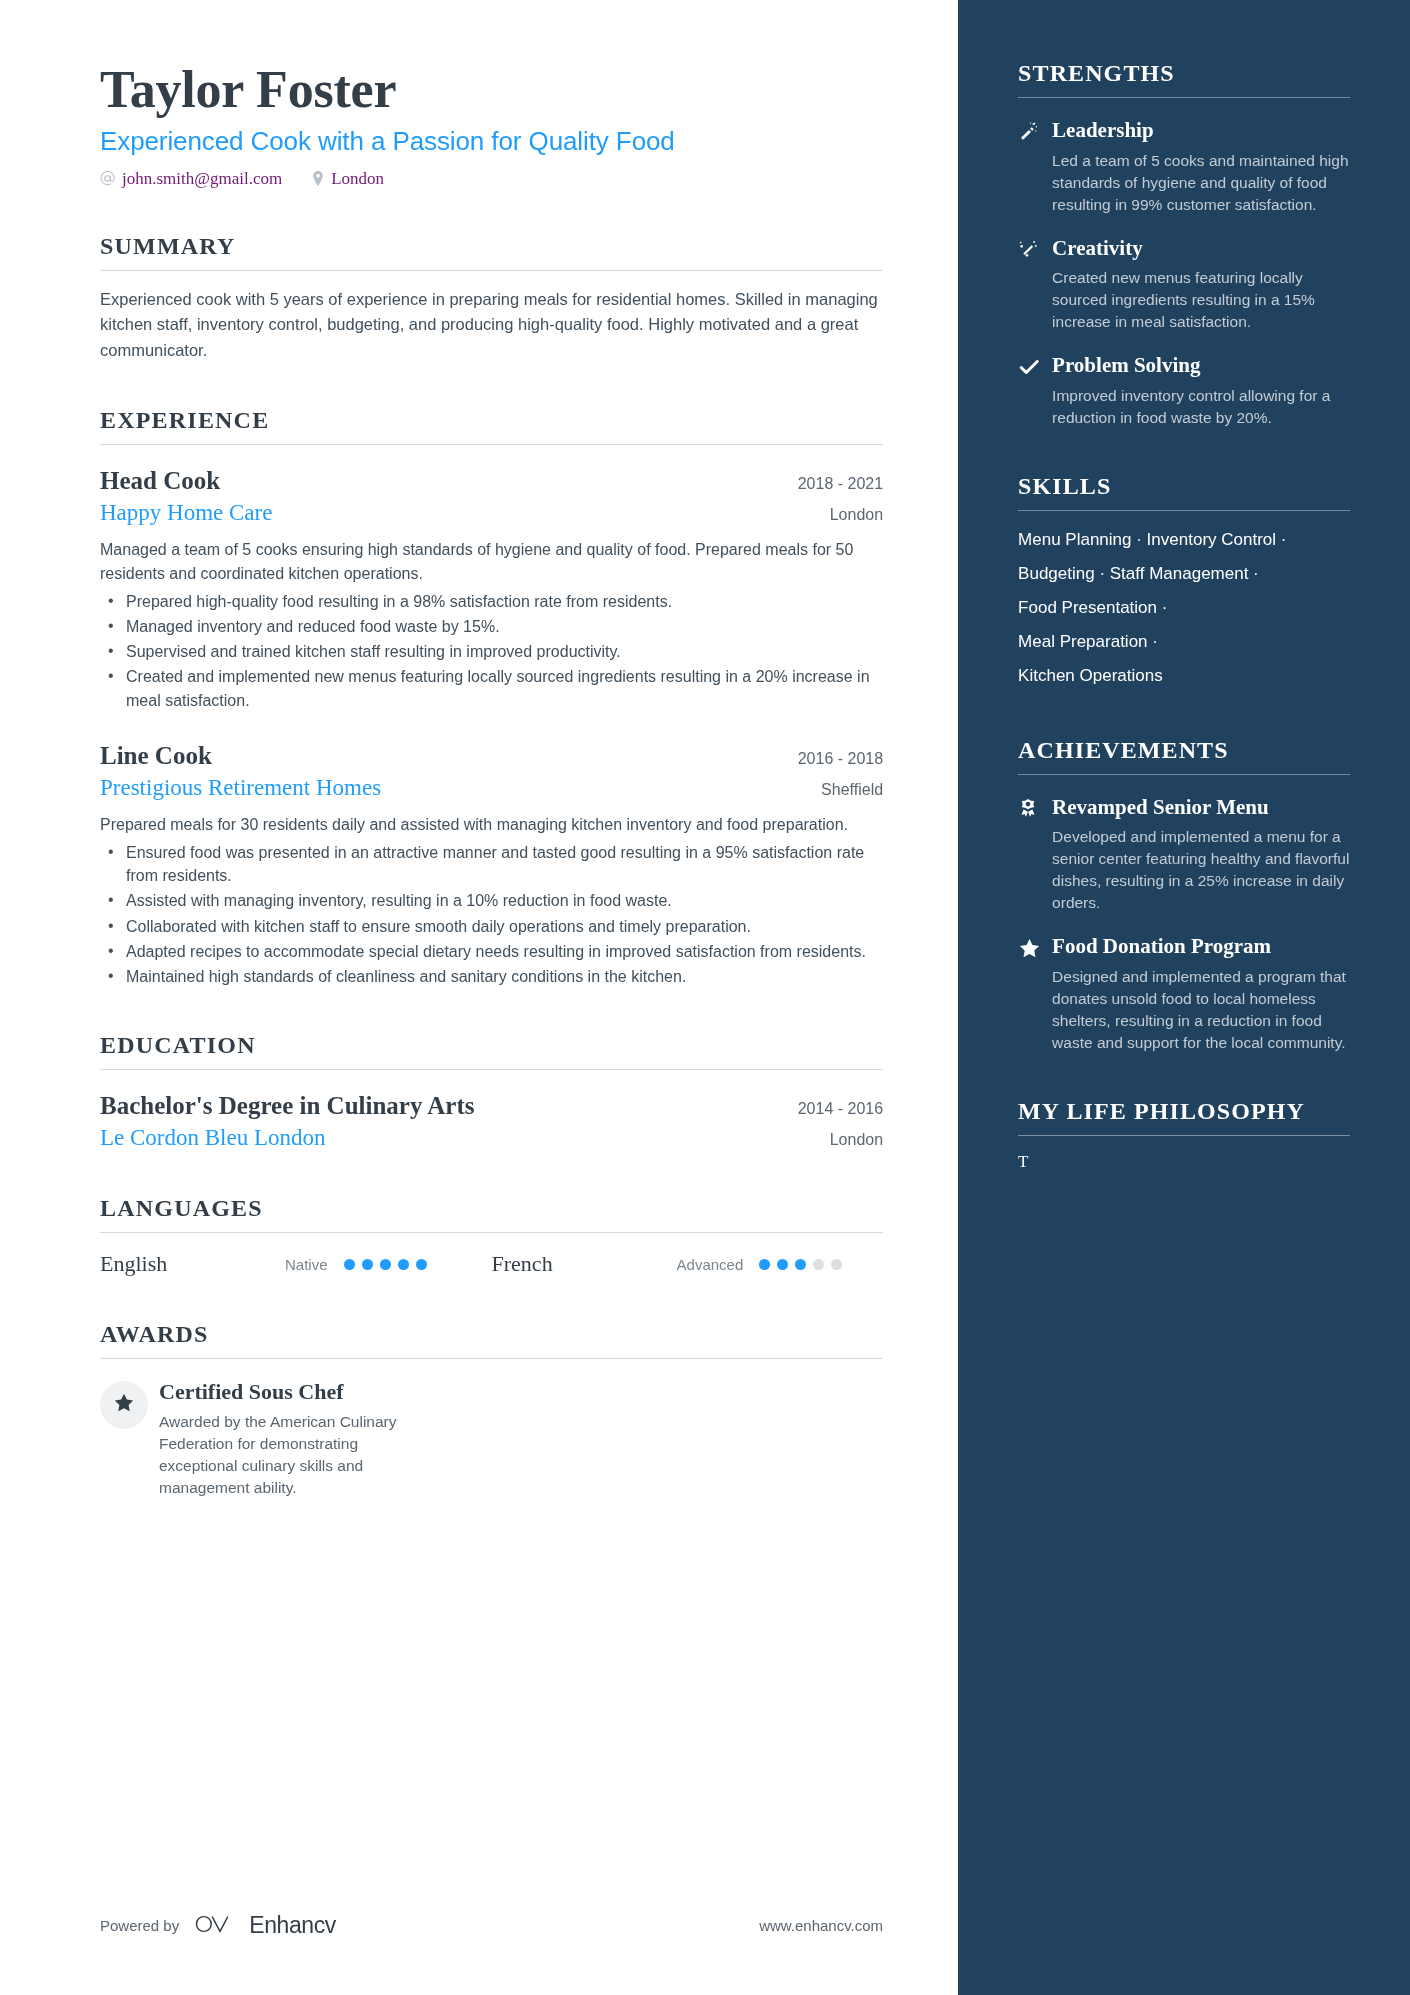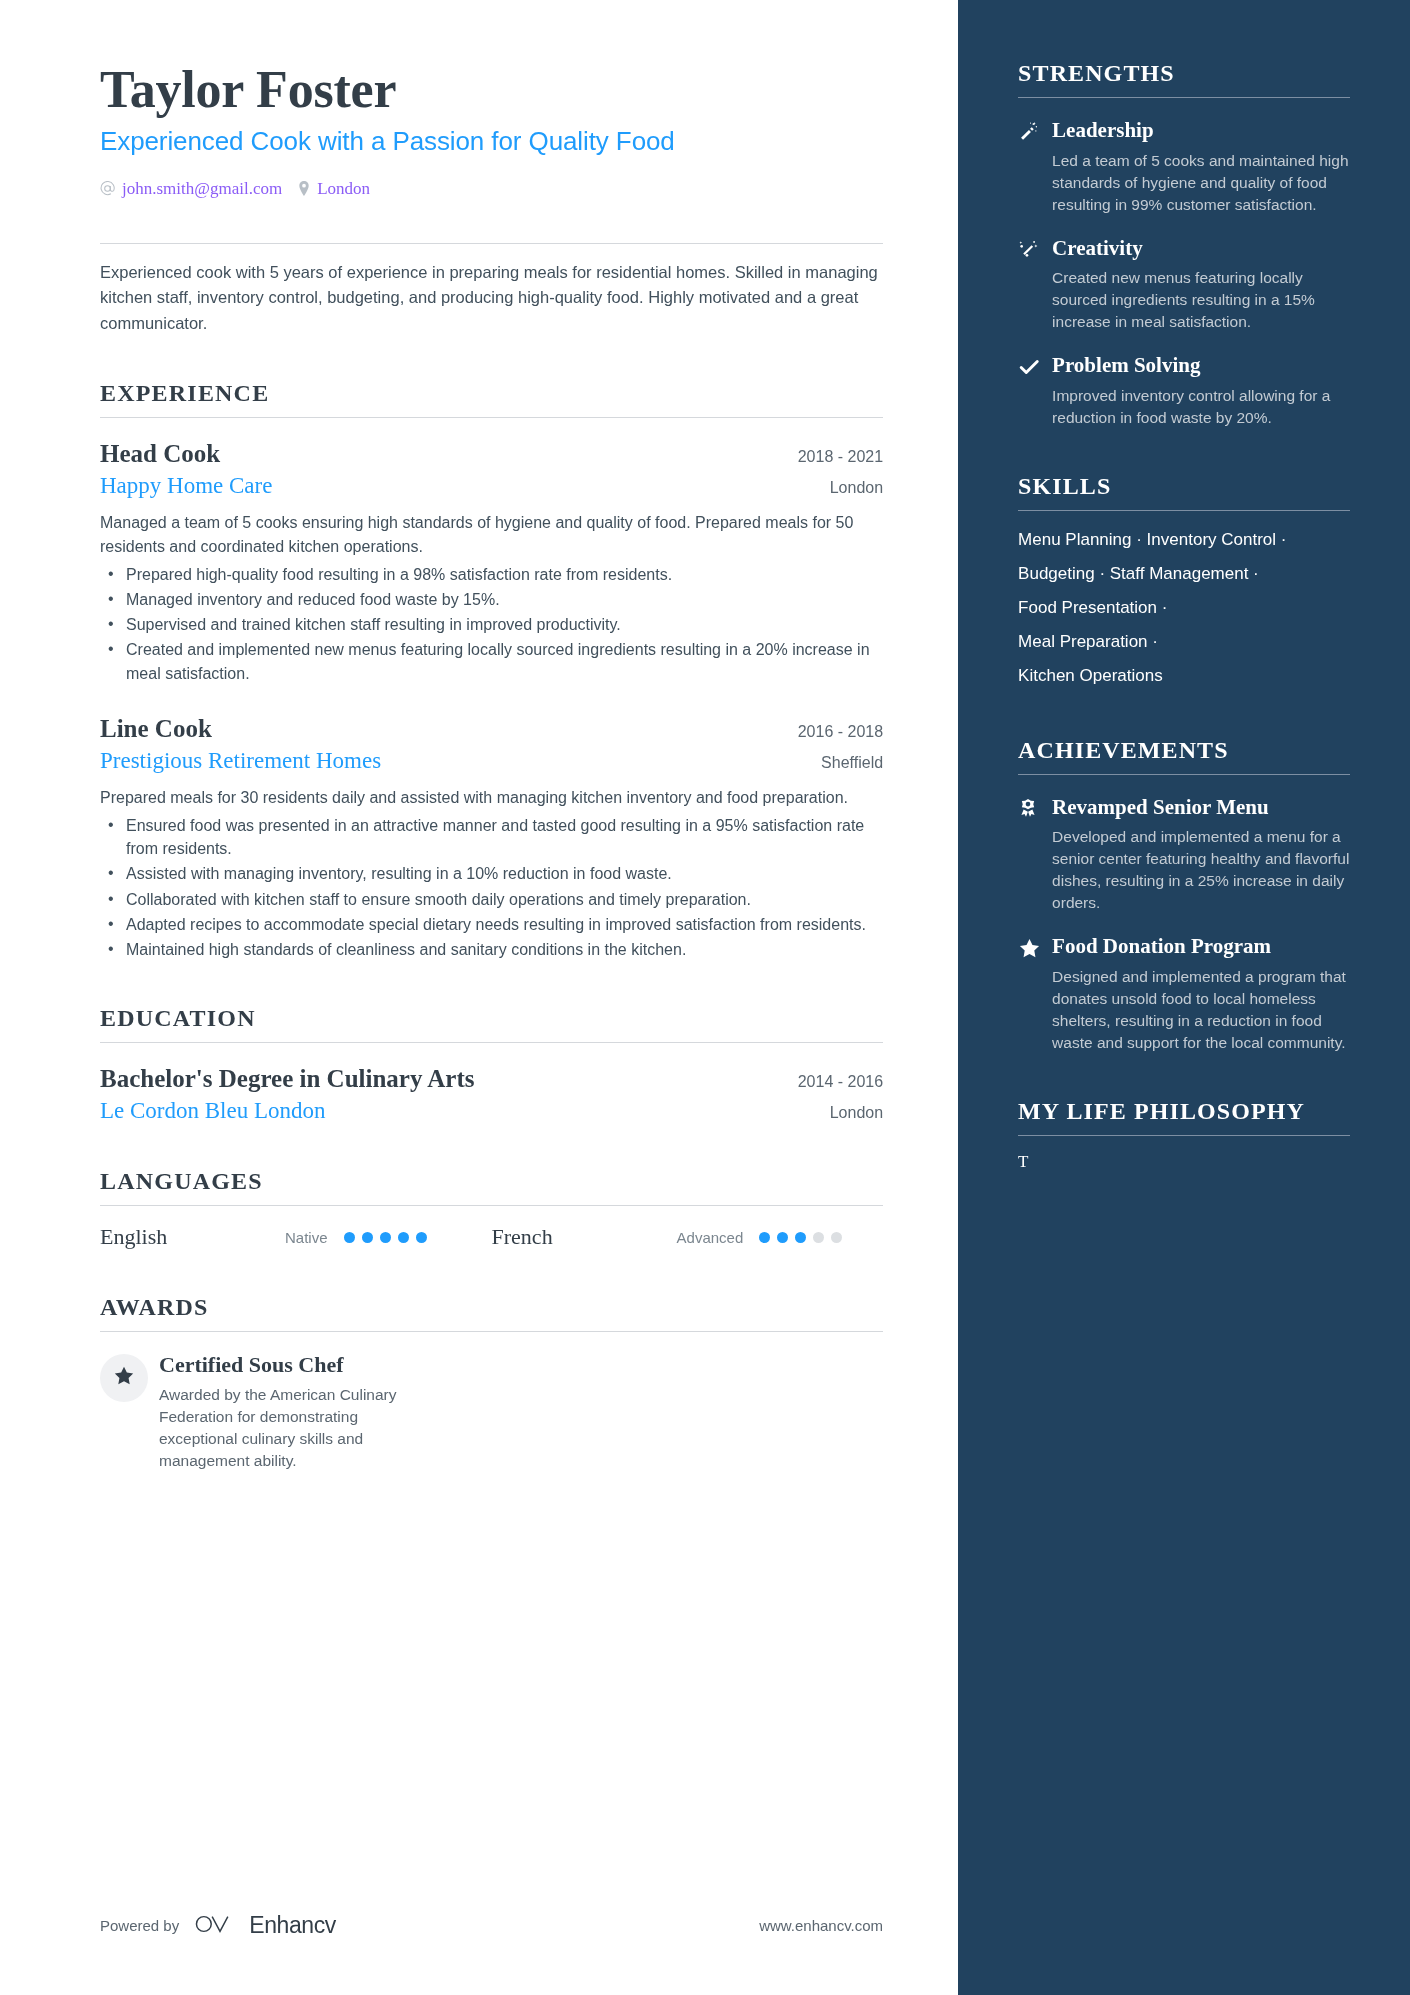--- a/index.html
+++ b/index.html
@@ -29,27 +29,27 @@
     line-height:1.15;
   }
   .headline {
     font-size:26px;
     color:#1f9cfc;
     margin-top:6px;
     font-weight:400;
     letter-spacing:-0.1px;
   }
   .contact-row {
-    margin-top:22px;
+    margin-top:12px;
     display:flex;
     align-items:center;
-    gap:16px;
+    gap:30px;
     font-family:"Liberation Serif", serif;
     font-size:17px;
-    color:#8b5cf6;
+    color:#701a75;
   }
   .contact-item { display:flex; align-items:center; gap:7px; }
   .contact-item .ico { color:#b8bfc6; display:inline-flex; align-items:center; }
 
   .section { margin-top:44px; }
   .section-title {
     font-family:"Liberation Serif", serif;
     font-size:24px;
     font-weight:700;
     letter-spacing:1.2px;
@@ -191,20 +191,21 @@
         <span class="ico">
           <svg width="12" height="15" viewBox="0 0 12 16" fill="#b8bfc6">
             <path d="M6 0C3.2 0 1 2.2 1 5c0 3.6 5 11 5 11s5-7.4 5-11c0-2.8-2.2-5-5-5zm0 7a2 2 0 1 1 0-4 2 2 0 0 1 0 4z"></path>
           </svg>
         </span>
         <span>London</span>
       </div>
     </div>
 
     <div class="section">
+      <div class="section-title">SUMMARY</div>
       <div class="rule"></div>
       <div class="body-text">Experienced cook with 5 years of experience in preparing meals for residential homes. Skilled in managing kitchen staff, inventory control, budgeting, and producing high-quality food. Highly motivated and a great communicator.</div>
     </div>
 
     <div class="section">
       <div class="section-title">EXPERIENCE</div>
       <div class="rule"></div>
 
       <div class="entry">
         <div class="entry-head">

